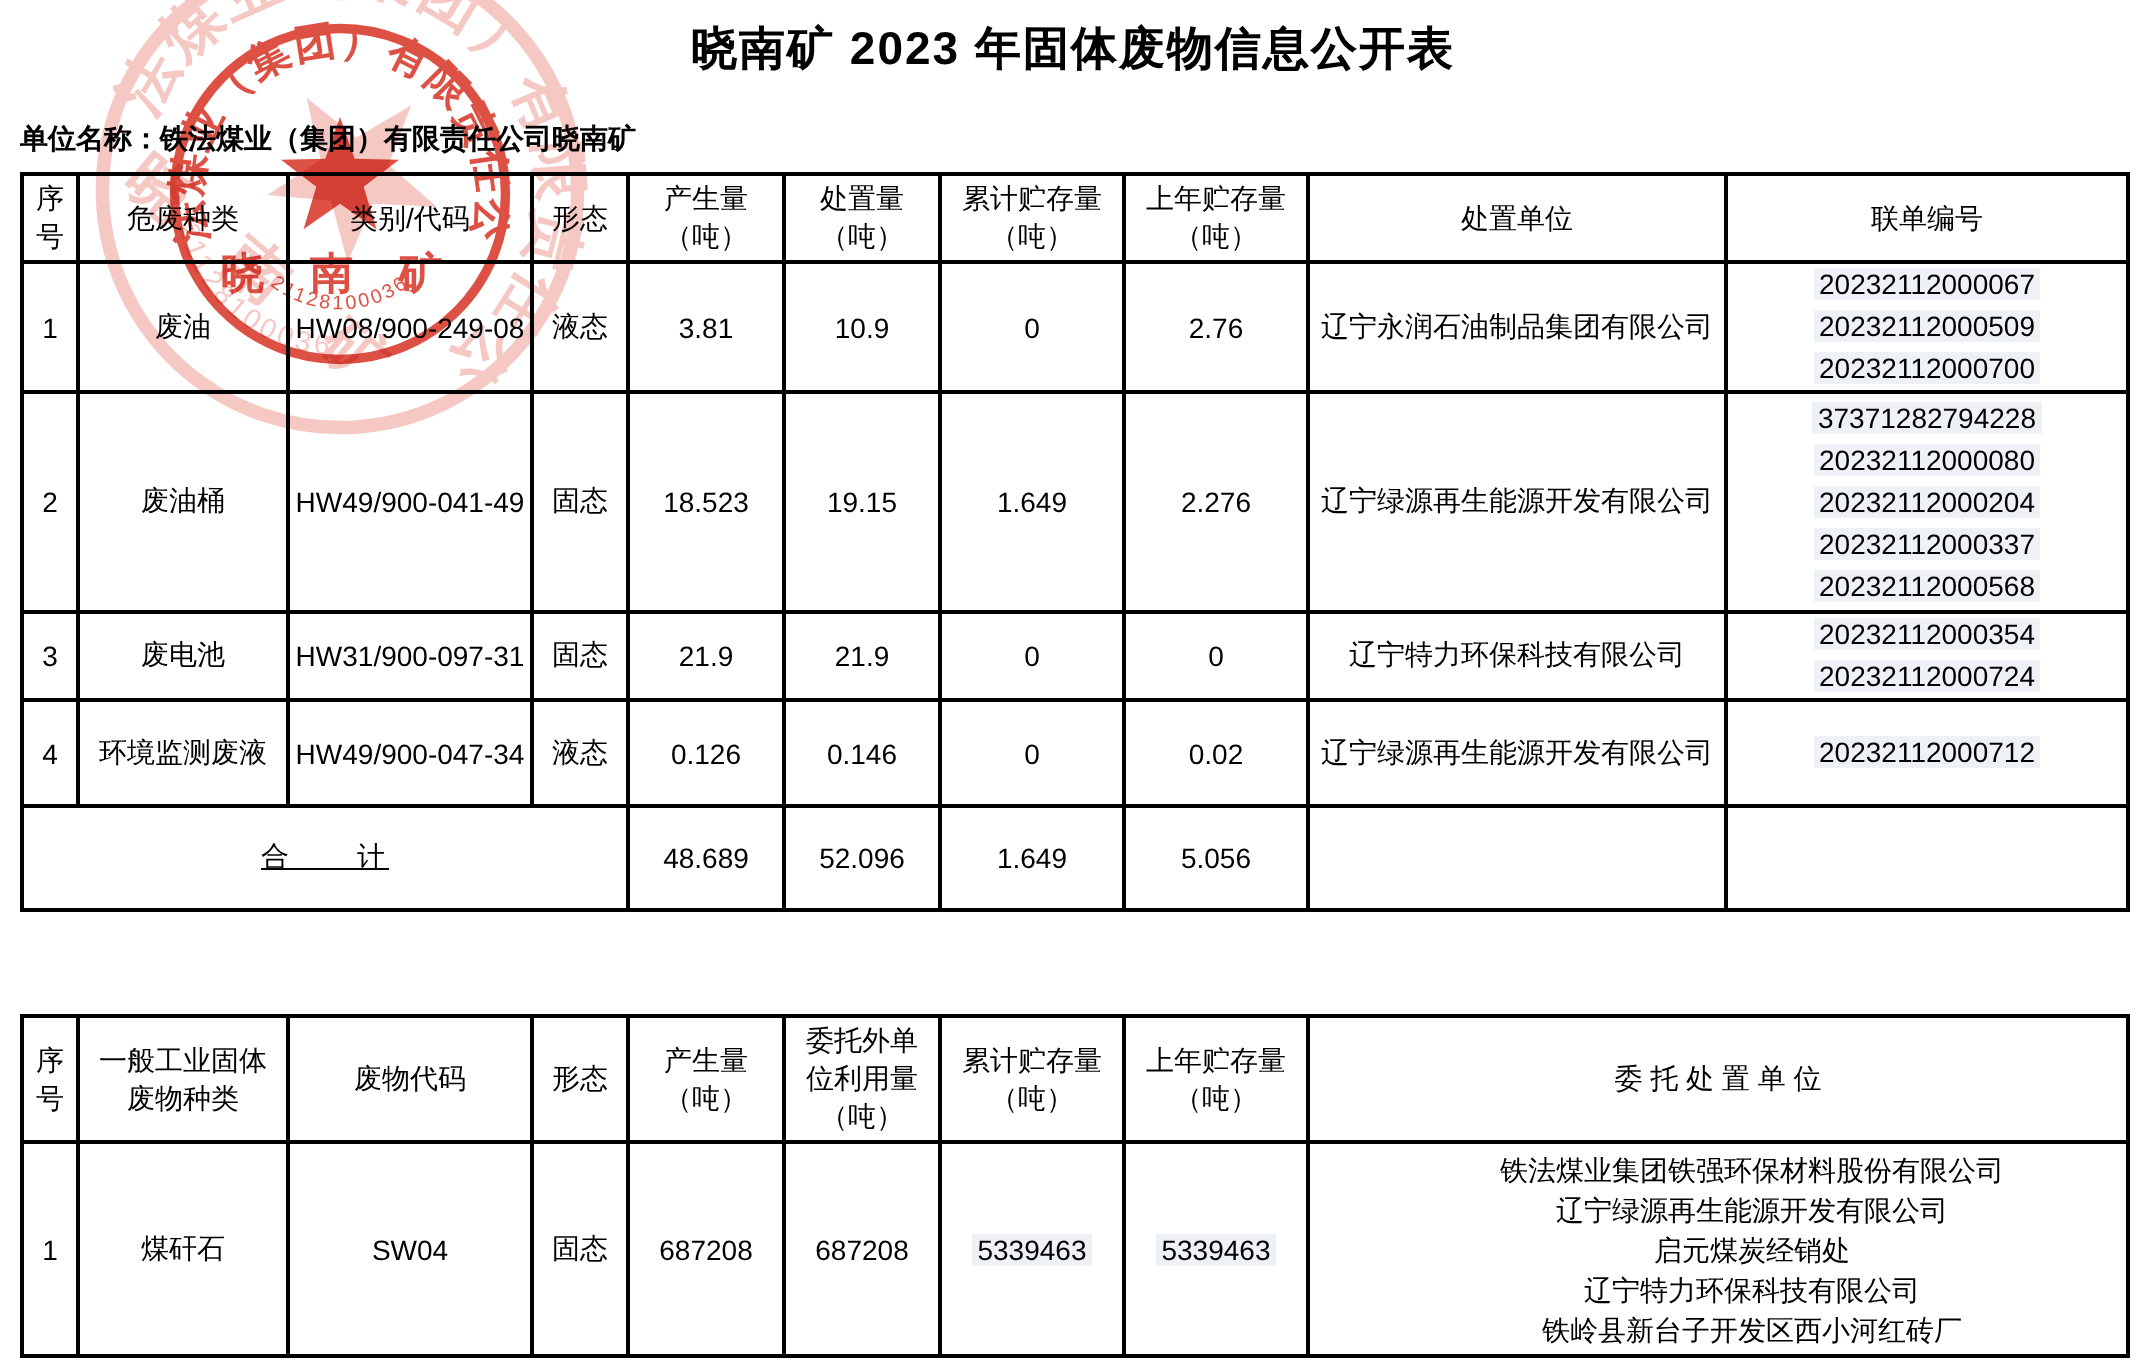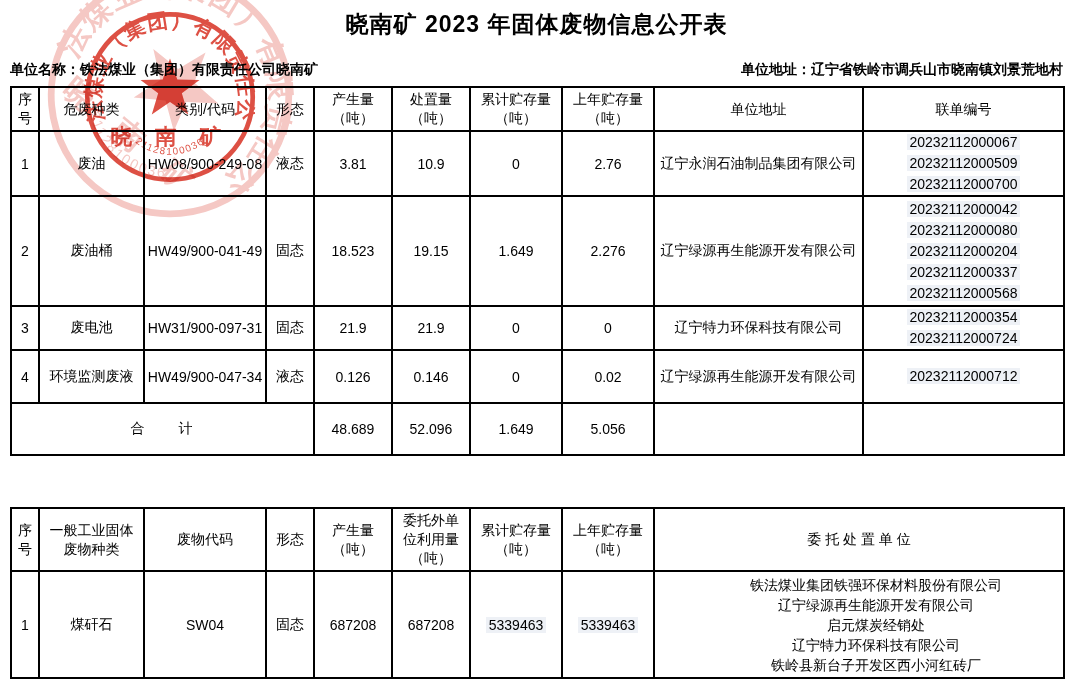--- a/index.html
+++ b/index.html
@@ -12,38 +12,37 @@
   .t1{margin-top:7px;}
   .t2{margin-top:51px;}
   th,td{border:2px solid #000;text-align:center;vertical-align:middle;
         font-size:14px;font-weight:normal;padding:0;overflow:hidden;}
   th{white-space:pre-line;line-height:19px;}
   .rh44{height:44px}.rh62{height:62px}.rh110{height:110px}.rh42{height:42px}
   .rh53{height:53px}.rh52{height:52px}.rh63{height:63px}.rh107{height:107px}
   .mline{line-height:21px;}
   .uline{line-height:20px;padding-left:34px;}
   .hl{background:#eef1f6;padding:0 3px;}
-  .total-label{letter-spacing:2px;}
+  .total-label{letter-spacing:2px;text-decoration:underline;}
   
   .stamp{position:absolute;left:76px;top:3px;width:188px;height:188px;z-index:5;
          mix-blend-mode:multiply;pointer-events:none;opacity:.88;}
   .stamp-faint{position:absolute;left:35px;top:-40px;width:270px;height:270px;z-index:4;
          mix-blend-mode:multiply;pointer-events:none;opacity:.28;transform:rotate(40deg);}
   .sealtxt{fill:#d9382a;font-family:"Liberation Sans",sans-serif;}
 </style>
 </head>
 <body>
 
 <div class="page">
 
   <div class="title">晓南矿 2023 年固体废物信息公开表</div>
 
   <div class="meta">
     <span>单位名称：铁法煤业（集团）有限责任公司晓南矿</span>
-    <span>单位地址：辽宁省铁岭市调兵山市晓南镇刘景荒地村</span>
   </div>
 
   <table class="t1">
     <colgroup>
       <col style="width:28px">
         <col style="width:105px">
         <col style="width:122px">
         <col style="width:48px">
       <col style="width:78px">
         <col style="width:78px">
@@ -60,21 +59,21 @@
       <th>类别/代码</th>
       <th>形态</th>
       <th>产生量
 （吨）</th>
       <th>处置量
 （吨）</th>
       <th>累计贮存量
 （吨）</th>
       <th>上年贮存量
 （吨）</th>
-      <th>单位地址</th>
+      <th>处置单位</th>
       <th>联单编号</th>
     </tr>
     <tr class="rh62">
       <td>1</td>
       <td>废油</td>
       <td>HW08/900-249-08</td>
       <td>液态</td>
       <td>3.81</td>
       <td>10.9</td>
       <td>0</td>
@@ -90,21 +89,21 @@
       <td>2</td>
       <td>废油桶</td>
       <td>HW49/900-041-49</td>
       <td>固态</td>
       <td>18.523</td>
       <td>19.15</td>
       <td>1.649</td>
       <td>2.276</td>
       <td>辽宁绿源再生能源开发有限公司</td>
       <td>
-        <div class="mline"><span class="hl">20232112000042</span></div>
+        <div class="mline"><span class="hl">37371282794228</span></div>
         <div class="mline"><span class="hl">20232112000080</span></div>
         <div class="mline"><span class="hl">20232112000204</span></div>
         <div class="mline"><span class="hl">20232112000337</span></div>
         <div class="mline"><span class="hl">20232112000568</span></div>
       </td>
     </tr>
     <tr class="rh42">
       <td>3</td>
       <td>废电池</td>
       <td>HW31/900-097-31</td>

